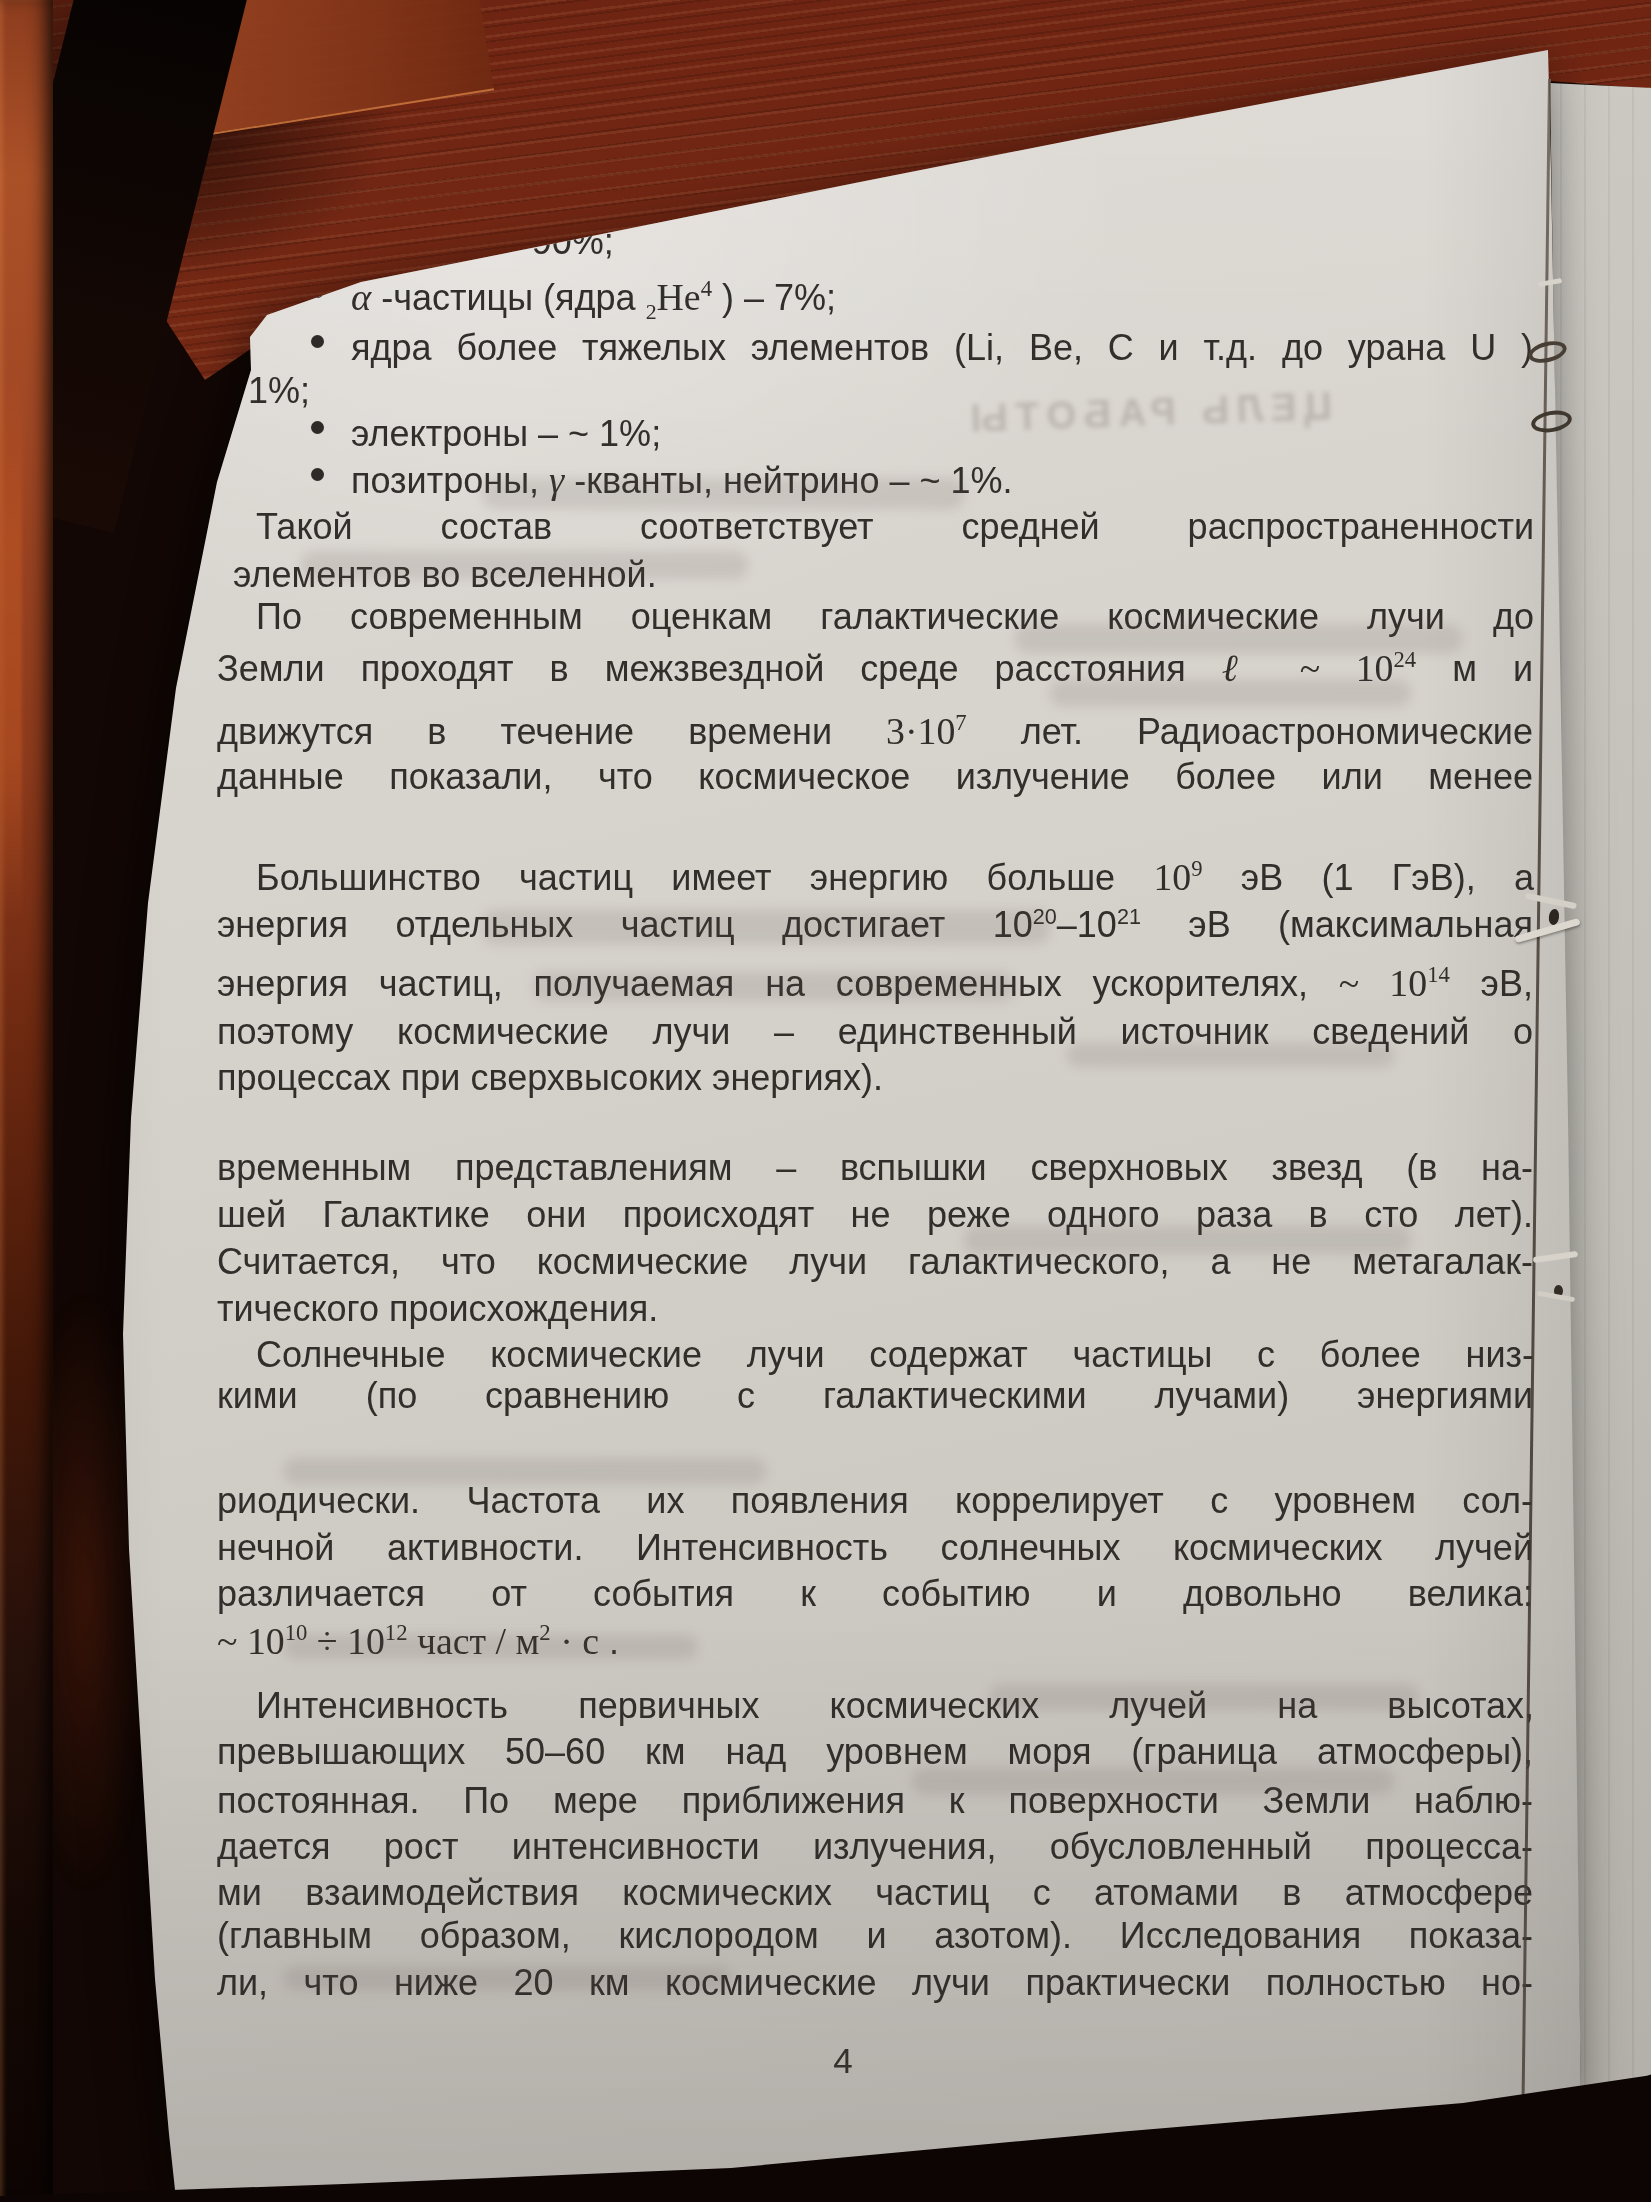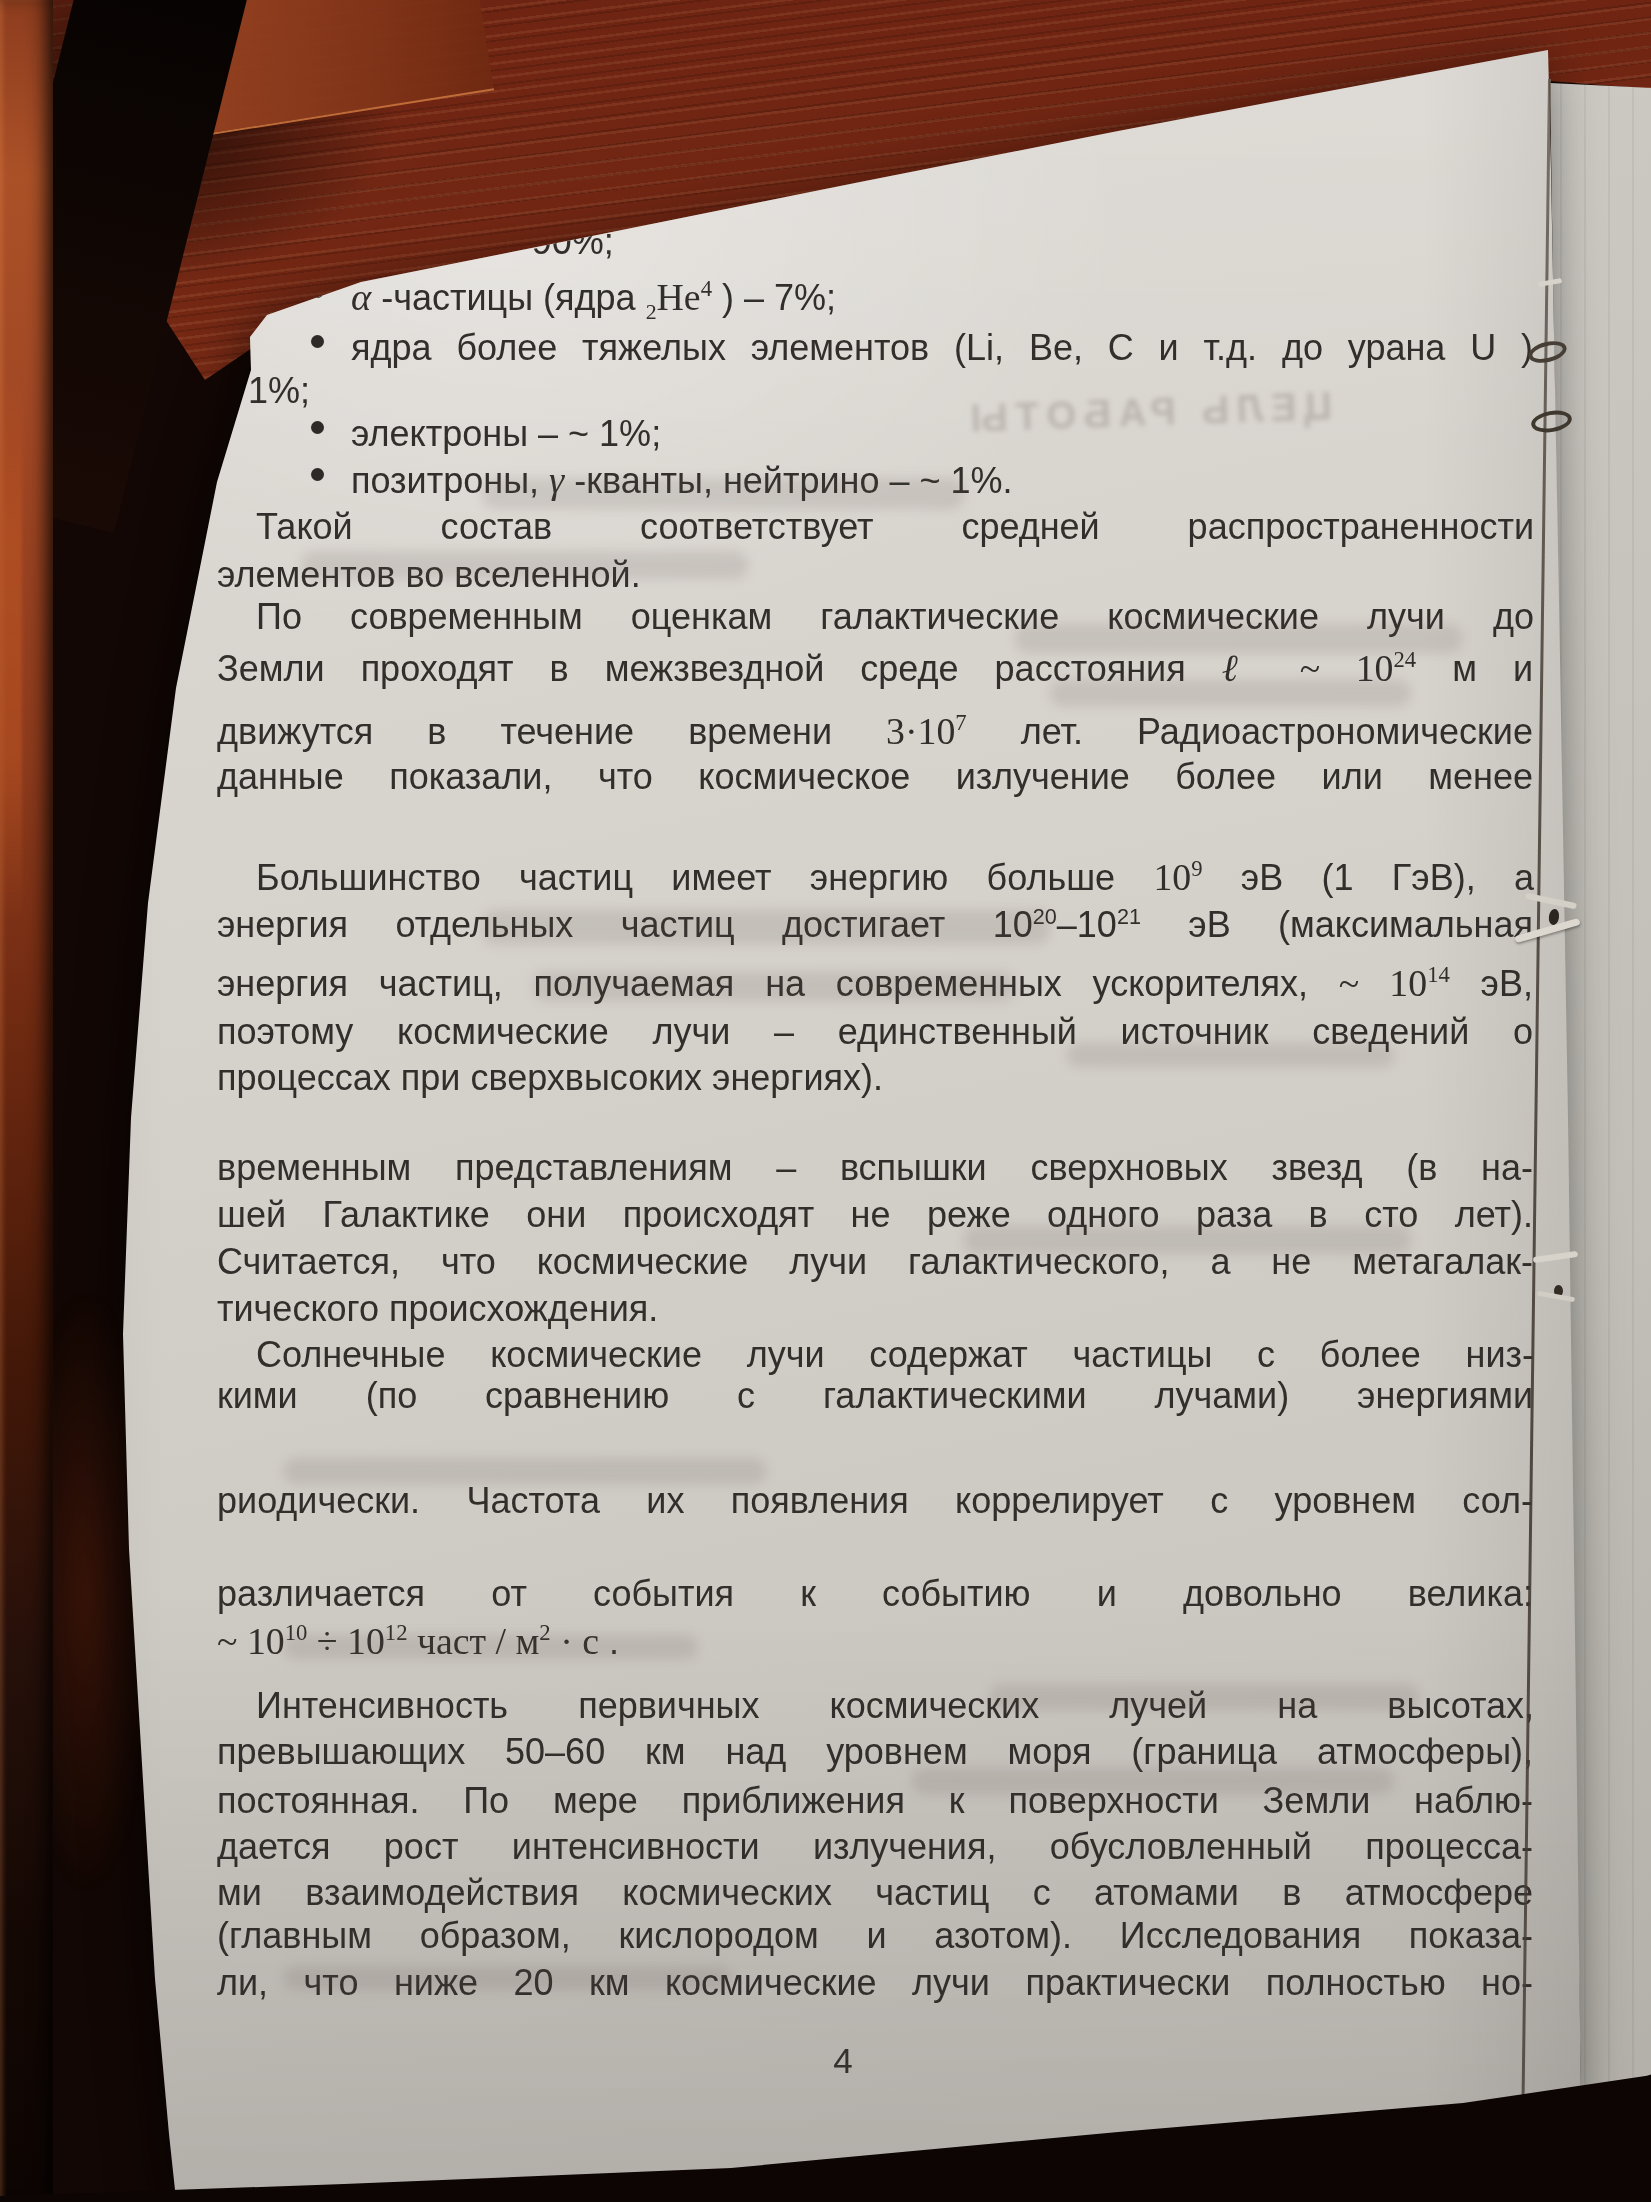--- a/index.html
+++ b/index.html
@@ -131,37 +131,38 @@
   <div class="page">
     <div class="content" id="content">
       <div class="ghost-heading">ЦЕЛЬ РАБОТЫ</div>
     <div class="ln bl" style="top: 219px;"><span class="dot"></span><span>протоны – 90%;</span></div>
         <div class="ln bl" style="top: 274px;"><span class="dot"></span><span><span class="var">α</span> -частицы (ядра <span class="fm"><sub>2</sub>He<sup>4</sup></span> ) – 7%;</span></div>
         <div class="ln bl j" style="top: 325px;"><span class="dot"></span><span>ядра более тяжелых элементов (Li, Be, C и т.д. до урана U )</span></div>
         <div class="ln" style="top: 368px;"><span>~ 1%;</span></div>
         <div class="ln bl" style="top: 411px;"><span class="dot"></span><span>электроны – ~ 1%;</span></div>
         <div class="ln bl" style="top: 457px;"><span class="dot"></span><span>позитроны, <span class="var">γ</span> -кванты, нейтрино – ~ 1%.</span></div>
         <div class="ln ind j" style="top: 504px;"><span>Такой состав соответствует средней распространенности</span></div>
-        <div class="ln" style="top: 552px;"><span>элементов во вселенной.</span></div>
+        <div class="ln" style="top: 552px; margin-left: 16px;"><span>элементов во вселенной.</span></div>
         <div class="ln ind j" style="top: 594px;"><span>По современным оценкам галактические космические лучи до</span></div>
         <div class="ln j" style="top: 645px;"><span>Земли проходят в межзвездной среде расстояния <span class="var">ℓ</span> <span class="fm">~ 10<sup>24</sup></span> м и</span></div>
         <div class="ln j" style="top: 708px;"><span>движутся в течение времени <span class="fm">3·10<sup>7</sup></span> лет. Радиоастрономические</span></div>
         <div class="ln j" style="top: 754px;"><span>данные показали, что космическое излучение более или менее</span></div>
         <div class="ln ind j" style="top: 854px;"><span>Большинство частиц имеет энергию больше <span class="fm">10<sup>9</sup></span> эВ (1 ГэВ), а</span></div>
         <div class="ln j" style="top: 902px;"><span>энергия отдельных частиц достигает 10<sup>20</sup>–10<sup>21</sup> эВ (максимальная</span></div>
         <div class="ln j" style="top: 960px;"><span>энергия частиц, получаемая на современных ускорителях, <span class="fm">~ 10<sup>14</sup></span> эВ,</span></div>
         <div class="ln j" style="top: 1009px;"><span>поэтому космические лучи – единственный источник сведений о</span></div>
         <div class="ln" style="top: 1055px;"><span>процессах при сверхвысоких энергиях).</span></div>
         <div class="ln j" style="top: 1145px;"><span>временным представлениям – вспышки сверхновых звезд (в на-</span></div>
         <div class="ln j" style="top: 1192px;"><span>шей Галактике они происходят не реже одного раза в сто лет).</span></div>
         <div class="ln j" style="top: 1239px;"><span>Считается, что космические лучи галактического, а не метагалак-</span></div>
         <div class="ln" style="top: 1286px;"><span>тического происхождения.</span></div>
         <div class="ln ind j" style="top: 1332px;"><span>Солнечные космические лучи содержат частицы с более низ-</span></div>
         <div class="ln j" style="top: 1373px;"><span>кими (по сравнению с галактическими лучами) энергиями</span></div>
         <div class="ln j" style="top: 1478px;"><span>риодически. Частота их появления коррелирует с уровнем сол-</span></div>
+        <div class="ln j" style="top: 1525px;"><span>нечной активности. Интенсивность солнечных космических лучей</span></div>
         <div class="ln j" style="top: 1571px;"><span>различается от события к событию и довольно велика:</span></div>
         <div class="ln" style="top: 1618px;"><span><span class="fm">~ 10<sup>10</sup> ÷ 10<sup>12</sup> част / м<sup>2</sup> · с</span> .</span></div>
         <div class="ln ind j" style="top: 1683px;"><span>Интенсивность первичных космических лучей на высотах,</span></div>
         <div class="ln j" style="top: 1729px;"><span>превышающих 50–60 км над уровнем моря (граница атмосферы),</span></div>
         <div class="ln j" style="top: 1778px;"><span>постоянная. По мере приближения к поверхности Земли наблю-</span></div>
         <div class="ln j" style="top: 1824px;"><span>дается рост интенсивности излучения, обусловленный процесса-</span></div>
         <div class="ln j" style="top: 1870px;"><span>ми взаимодействия космических частиц с атомами в атмосфере</span></div>
         <div class="ln j" style="top: 1913px;"><span>(главным образом, кислородом и азотом). Исследования показа-</span></div>
         <div class="ln j" style="top: 1960px;"><span>ли, что ниже 20 км космические лучи практически полностью но-</span></div>
         <div class="page-num">4</div>

